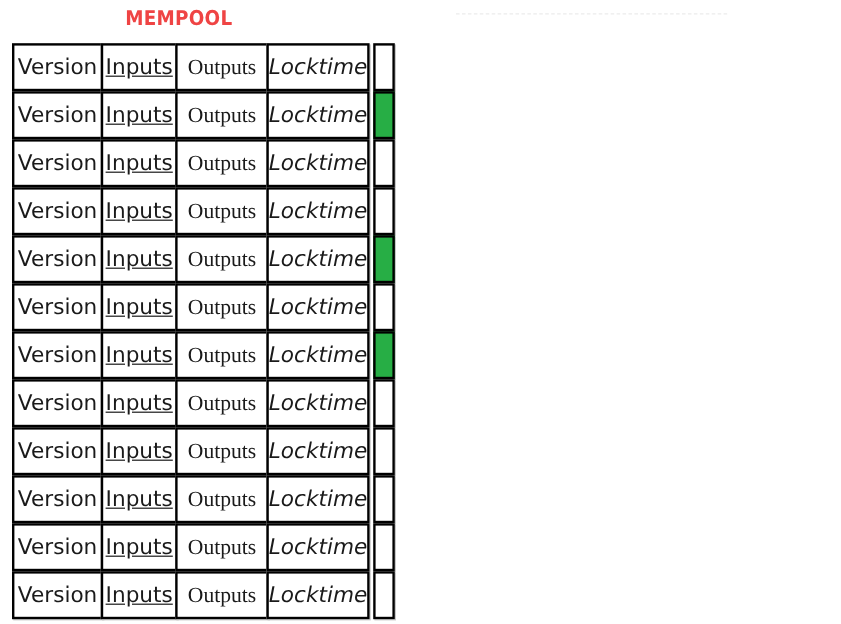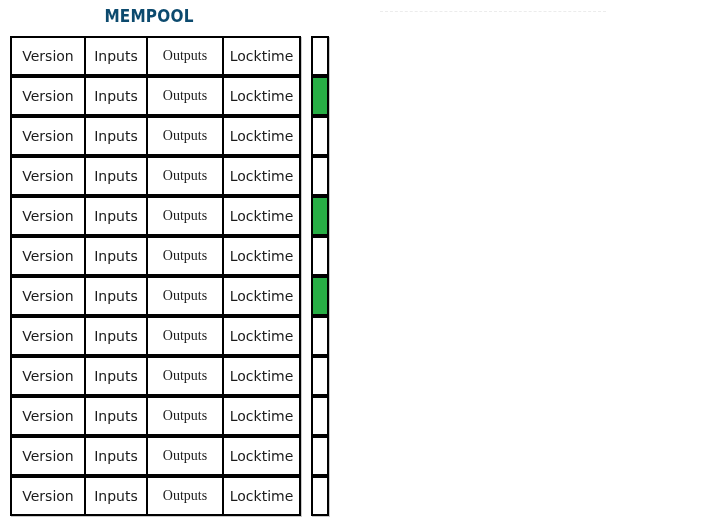--- a/index.html
+++ b/index.html
@@ -31,21 +31,21 @@
     position: absolute;
     left: 0;
     top: 6px;
     width: 298px;
     text-align: center;
     font-family: "DejaVu Sans Condensed", "Liberation Sans Narrow",
                  "DejaVu Sans", "Liberation Sans", sans-serif;
     font-weight: bold;
     font-size: 17px;
     letter-spacing: 0.2px;
-    color: #0c4a6e;
+    color: #ef4444;
     white-space: nowrap;
   }
 
   
   #mempool-list {
     position: absolute;
     left: 10px;
     top: 36px;
     width: 322px;
   }
@@ -66,30 +66,30 @@
   }
 
   .tx-cell {
     flex: 1 1 0;
     box-sizing: border-box;
     border: 2px solid #000000;
     background: #ffffff;
     display: flex;
     align-items: center;
     justify-content: center;
-    font-size: 14px;
+    font-size: 18px;
     color: #1a1a1a;
     margin-right: -2px;
     white-space: nowrap;
     box-shadow: 1px 1px 0 #c8c8c8;
   }
-  .tx-cell:last-child { margin-right: 12px; }
+  .tx-cell:last-child { margin-right: 12px; font-style: italic; }
 
   .tx-cell.col-version  { flex: 0 0 76px; }
-  .tx-cell.col-inputs   { flex: 0 0 64px; }
+  .tx-cell.col-inputs   { flex: 0 0 64px; text-decoration: underline; }
   .tx-cell.col-outputs  { flex: 0 0 78px; font-family: Liberation Serif, serif; }
   .tx-cell.col-locktime { flex: 0 0 79px; }
 
   
   .tx-status {
     flex: 0 0 18px;
     width: 18px;
     margin-left: 6px;
     box-sizing: border-box;
     border: 2px solid #000000;

